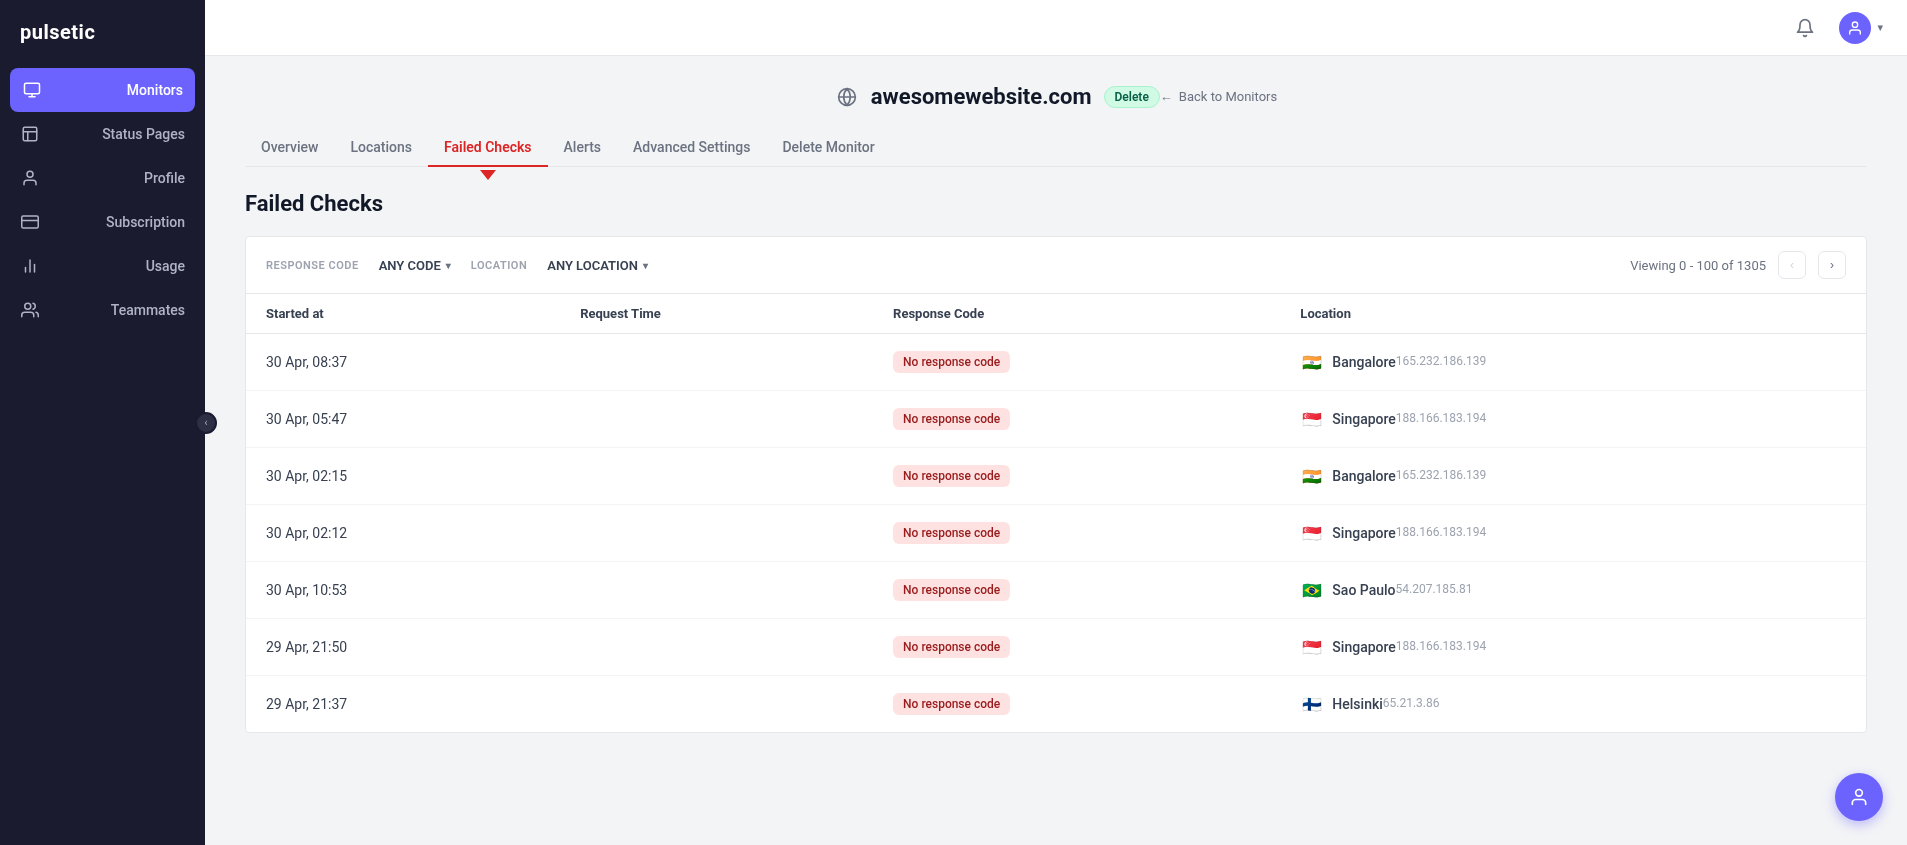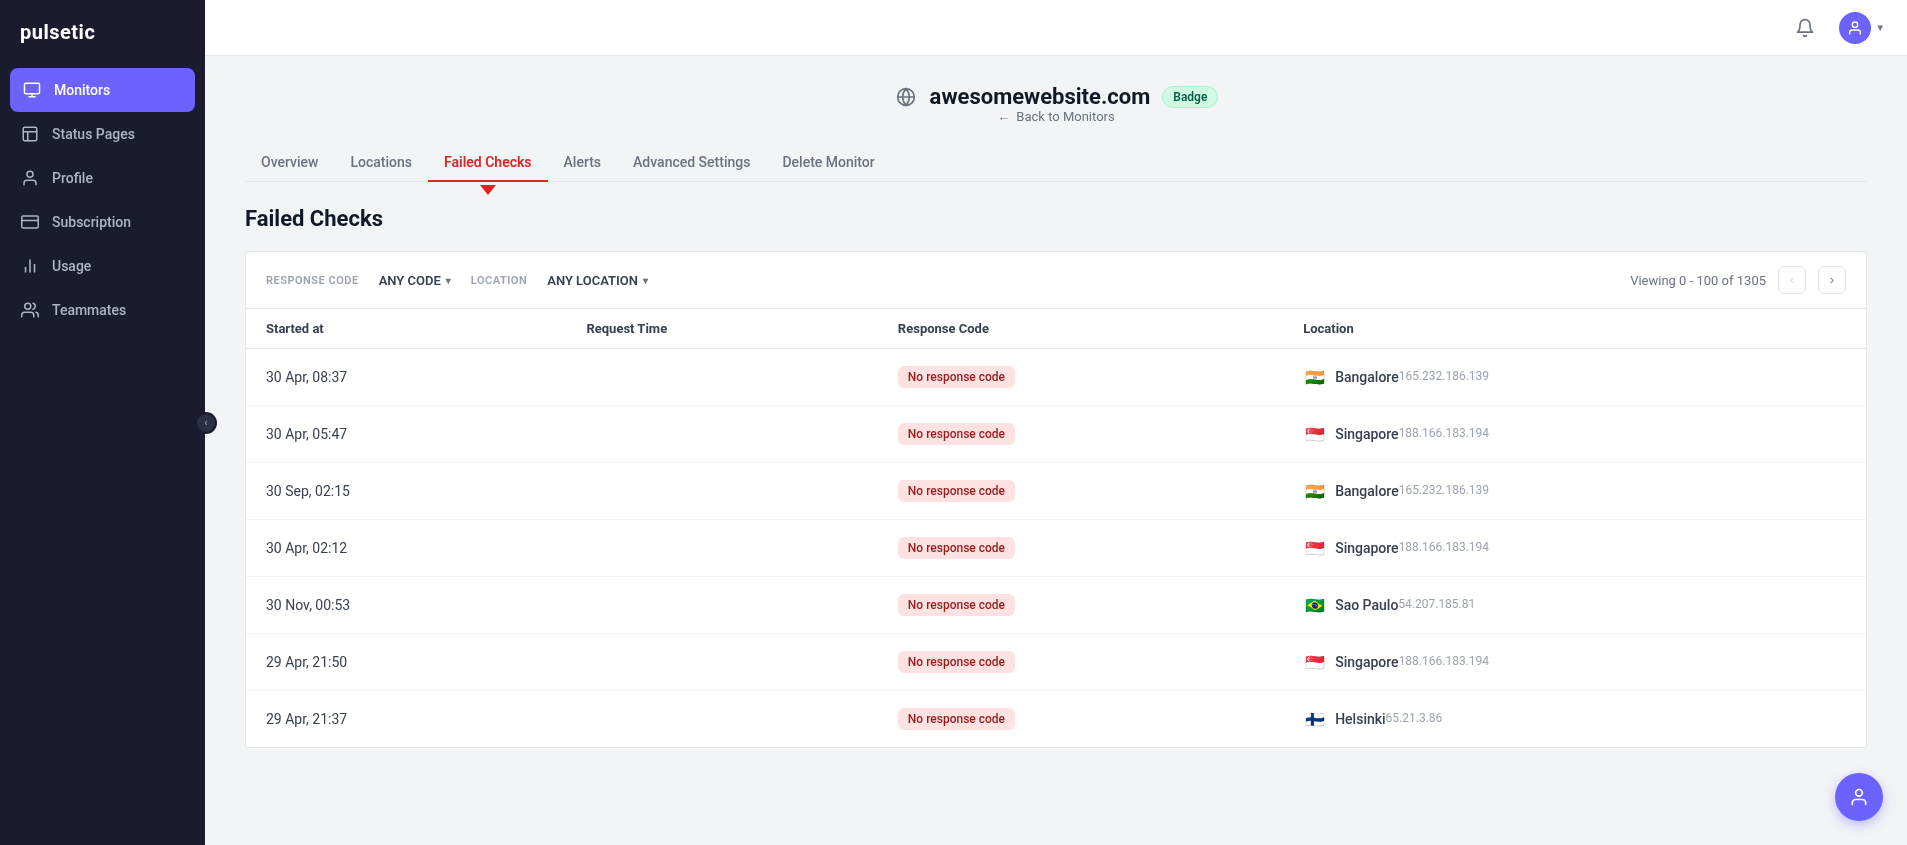--- a/index.html
+++ b/index.html
@@ -29,20 +29,21 @@
       display: flex;
       align-items: center;
       gap: 12px;
       padding: 12px 20px;
       color: #b0b3c6;
       cursor: pointer;
       font-size: 14px;
       font-weight: 500;
       border-radius: 0;
       transition: background 0.15s;
+      justify-content: space-between;
     }
     .nav-item.active { background: #6c63ff; color: #fff; border-radius: 8px; margin: 0 10px; padding: 12px 12px; }
     .nav-icon {
       width: 20px;
       height: 20px;
       display: flex;
       align-items: center;
       justify-content: center;
       flex-shrink: 0;
     }
@@ -121,21 +122,20 @@
       overflow-y: auto;
       padding: 28px 40px;
     }
 
     
     .monitor-header {
       display: flex;
       align-items: center;
       justify-content: center;
       margin-bottom: 20px;
-      flex-direction: column;
     }
     .monitor-title-row {
       display: flex;
       align-items: center;
       gap: 12px;
     }
     .monitor-title {
       font-size: 22px;
       font-weight: 700;
       color: #111827;
@@ -444,21 +444,21 @@
 
     <div class="monitor-header">
       <div class="monitor-title-row">
         <span class="globe-icon">
           <svg width="20" height="20" viewBox="0 0 24 24" fill="none" stroke="currentColor" stroke-width="2" stroke-linecap="round" stroke-linejoin="round">
             <circle cx="12" cy="12" r="10"></circle>
               <path d="M2 12h20M12 2a15.3 15.3 0 0 1 4 10 15.3 15.3 0 0 1-4 10 15.3 15.3 0 0 1-4-10A15.3 15.3 0 0 1 12 2z"></path>
           </svg>
         </span>
         <span class="monitor-title">awesomewebsite.com</span>
-        <span class="status-badge">Badge</span>
+        <span class="status-badge">Delete</span>
       </div>
       <div class="back-link">
         <span>←</span>
         <span>Back to Monitors</span>
       </div>
     </div>
 
     <div class="tabs">
       <div class="tab">Overview</div>
       <div class="tab">Locations</div>
@@ -529,21 +529,21 @@
         <div class="location-cell">
           <div class="location-flag">🇸🇬</div>
           <div class="location-info">
             <span class="location-name">Singapore</span>
             <span class="location-ip">188.166.183.194</span>
           </div>
         </div>
       </td>
     </tr>
             <tr>
-      <td>30 Sep, 02:15</td>
+      <td>30 Apr, 02:15</td>
       <td></td>
       <td>
         <span class="response-badge">No response code</span>
       </td>
       <td>
         <div class="location-cell">
           <div class="location-flag">🇮🇳</div>
           <div class="location-info">
             <span class="location-name">Bangalore</span>
             <span class="location-ip">165.232.186.139</span>
@@ -561,21 +561,21 @@
         <div class="location-cell">
           <div class="location-flag">🇸🇬</div>
           <div class="location-info">
             <span class="location-name">Singapore</span>
             <span class="location-ip">188.166.183.194</span>
           </div>
         </div>
       </td>
     </tr>
             <tr>
-      <td>30 Nov, 00:53</td>
+      <td>30 Apr, 10:53</td>
       <td></td>
       <td>
         <span class="response-badge">No response code</span>
       </td>
       <td>
         <div class="location-cell">
           <div class="location-flag">🇧🇷</div>
           <div class="location-info">
             <span class="location-name">Sao Paulo</span>
             <span class="location-ip">54.207.185.81</span>

